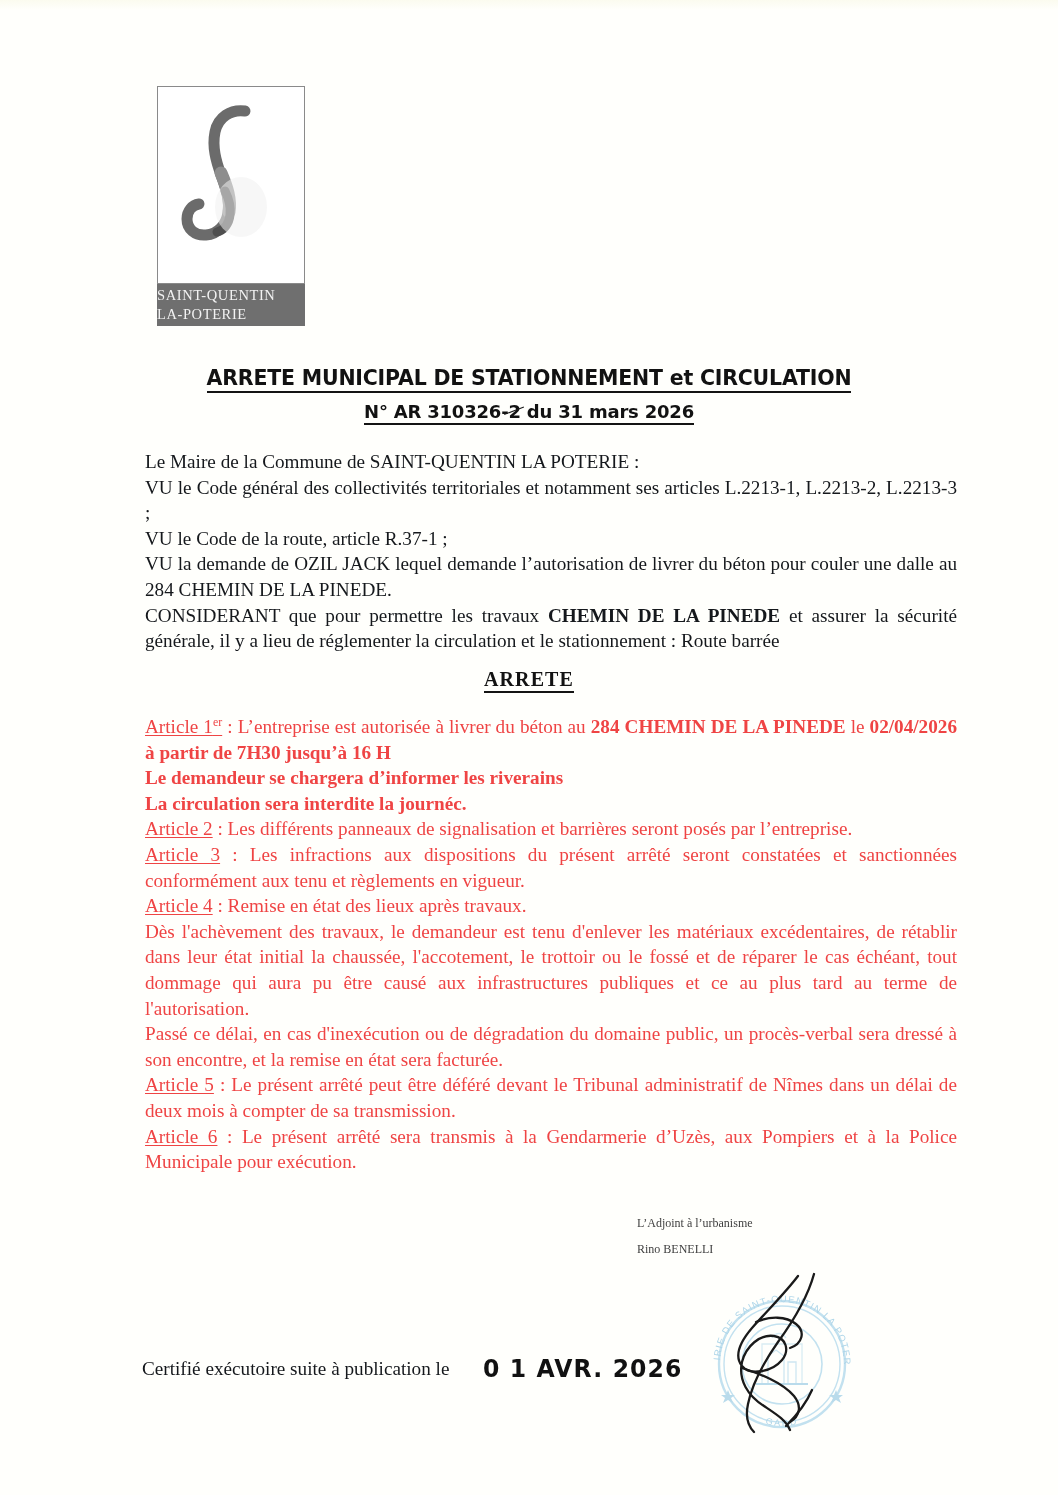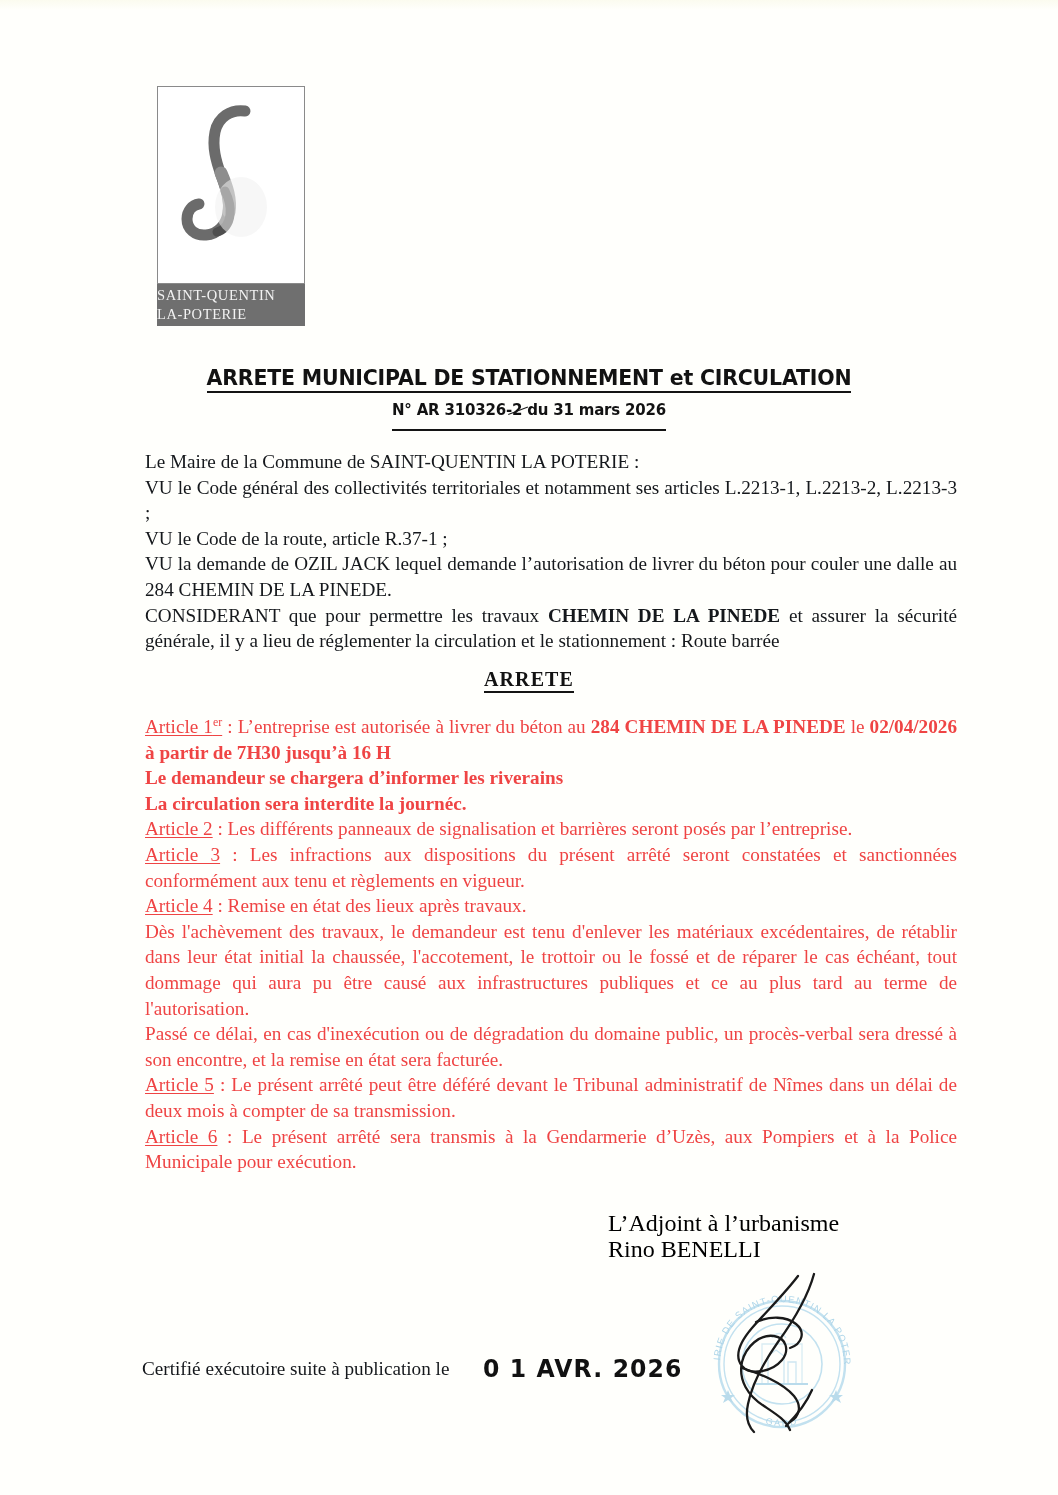--- a/index.html
+++ b/index.html
@@ -94,26 +94,26 @@
     border-bottom: 2px solid #141414;
     padding-bottom: 1px;
     white-space: nowrap;
   }
   .doc-subtitle-line {
     margin-top: 8px;
   }
   .doc-subtitle {
     font-family: "DejaVu Sans", "Liberation Sans", sans-serif;
     font-weight: bold;
-    font-size: 15px;
+    font-size: 18px;
     letter-spacing: -0.2px;
     color: #121212;
     display: inline-block;
     border-bottom: 2px solid #141414;
-    padding-bottom: 10px;
+    padding-bottom: 1px;
     white-space: nowrap;
     text-align: center;
   }
   .handwritten-num {
     position: relative;
     display: inline-block;
     font-family: "DejaVu Sans", "Liberation Sans", sans-serif;
     font-weight: bold;
   }
   .handwritten-num .strike {
@@ -173,25 +173,25 @@
   }
   .articles p { margin: 0; }
   .art-label {
     text-decoration: underline;
     text-underline-offset: 2px;
   }
 
   
   .signature-block {
     position: absolute;
-    left: 608px;
+    left: 637px;
     top: 1211px;
-    font-size: 24px;
+    font-size: 12px;
     line-height: 25.5px;
-    color: #000000;
+    color: #404040;
   }
   .signature-block div { white-space: nowrap; }
 
   .stamp-area {
     position: absolute;
     left: 690px;
     top: 1272px;
     width: 220px;
     height: 175px;
   }

